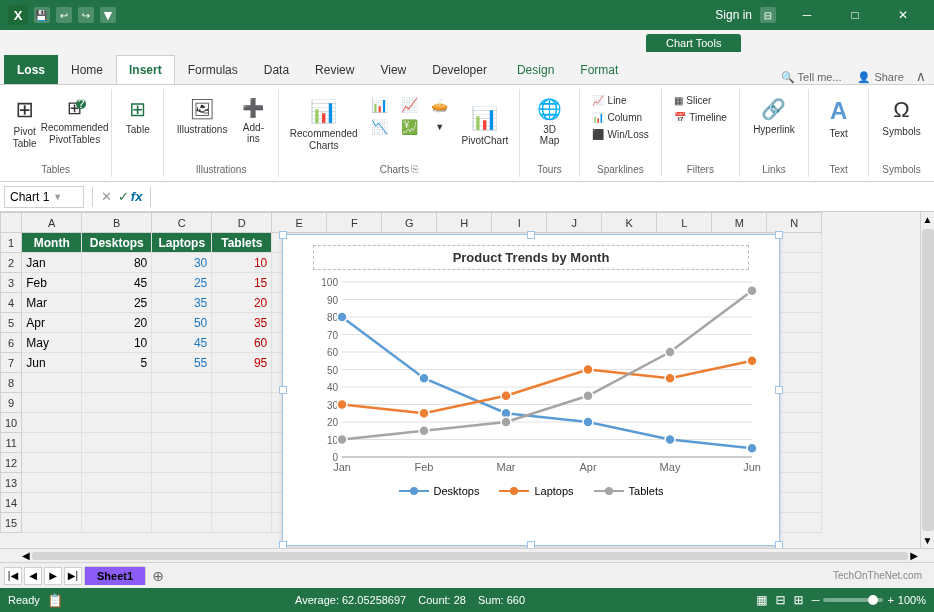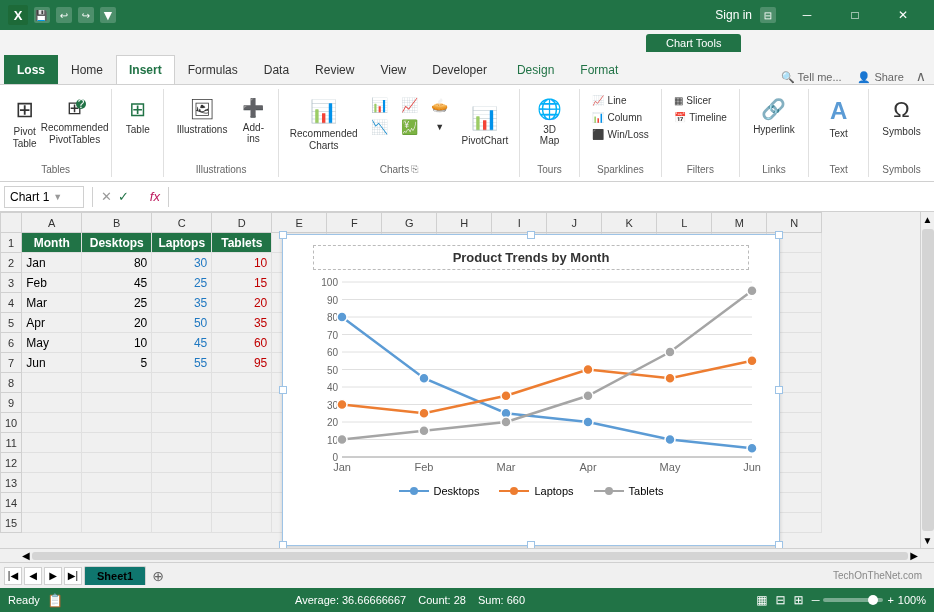--- a/index.html
+++ b/index.html
@@ -196,21 +196,21 @@
     .sheet-nav-btn { width: 18px; height: 18px; background: white; border: 1px solid #d0d0d0; display: flex; align-items: center; justify-content: center; cursor: pointer; font-size: 10px; }
     .sheet-tab {
       padding: 3px 12px;
       border: 1px solid #d0d0d0;
       border-bottom: none;
       background: #e0e0e0;
       cursor: pointer;
       font-size: 11px;
       border-radius: 2px 2px 0 0;
     }
-    .sheet-tab.active { background: #0f766e; font-weight: 600; }
+    .sheet-tab.active { background: #8b5cf6; font-weight: 600; }
     .sheet-add-btn { width: 20px; height: 20px; background: none; border: 1px solid transparent; display: flex; align-items: center; justify-content: center; cursor: pointer; font-size: 14px; color: #666; }
 
     .outer-wrapper {
       position: relative;
       display: flex;
       flex-direction: column;
       width: 934px;
       height: 612px;
       overflow: hidden;
     }
@@ -427,21 +427,21 @@
 
   <div class="formula-bar">
     <div class="name-box">
       <span>Chart 1</span>
       <span style="margin-left:4px; font-size:9px; color:#999;">▼</span>
     </div>
     <div class="formula-bar-sep"></div>
     <div class="formula-icons">
       <span style="cursor:pointer; color:#999;">✕</span>
       <span style="cursor:pointer; color:#217346; margin-left:4px;">✓</span>
-      <span style="cursor:pointer; font-style:italic; margin-left:19px; color:#be185d; font-size:13px;">fx</span>
+      <span style="cursor:pointer; font-style:italic; margin-left:0; color:#0369a1; font-size:13px;font-weight:bold;">fx</span>
     </div>
     <div class="formula-bar-sep"></div>
     <input class="formula-input" value="" readonly="" style="border: none; outline: none; font-size: 12px; padding: 0px 4px; flex: 1 1 0%;">
   </div>
 
   <div class="spreadsheet-outer">
     <div class="spreadsheet-container" style="position:relative; overflow:hidden; flex:1;">
       <table class="grid" style="border-collapse:collapse; font-size:12px;">
         <thead>
           <tr>
@@ -848,21 +848,21 @@
     <div style="flex:1; background:#f0f0f0;"></div>
     <div style="font-size:10px; color:#888; padding:0 8px;">TechOnTheNet.com</div>
   </div>
 
   <div class="status-bar">
     <div class="status-left">
       <span>Ready</span>
       <span style="font-size:13px;">📋</span>
     </div>
     <div class="status-center">
-      <span>Average: 36.66666667</span>
+      <span>Average: 62.05258697</span>
       <span>Count: 28</span>
       <span>Sum: 660</span>
     </div>
     <div class="status-right">
       <span style="font-size:12px;">▦</span>
       <span style="font-size:12px;">⊟</span>
       <span style="font-size:12px;">⊞</span>
       <div class="status-zoom">
         <span style="font-size:11px; cursor:pointer;">─</span>
         <div class="zoom-slider">

